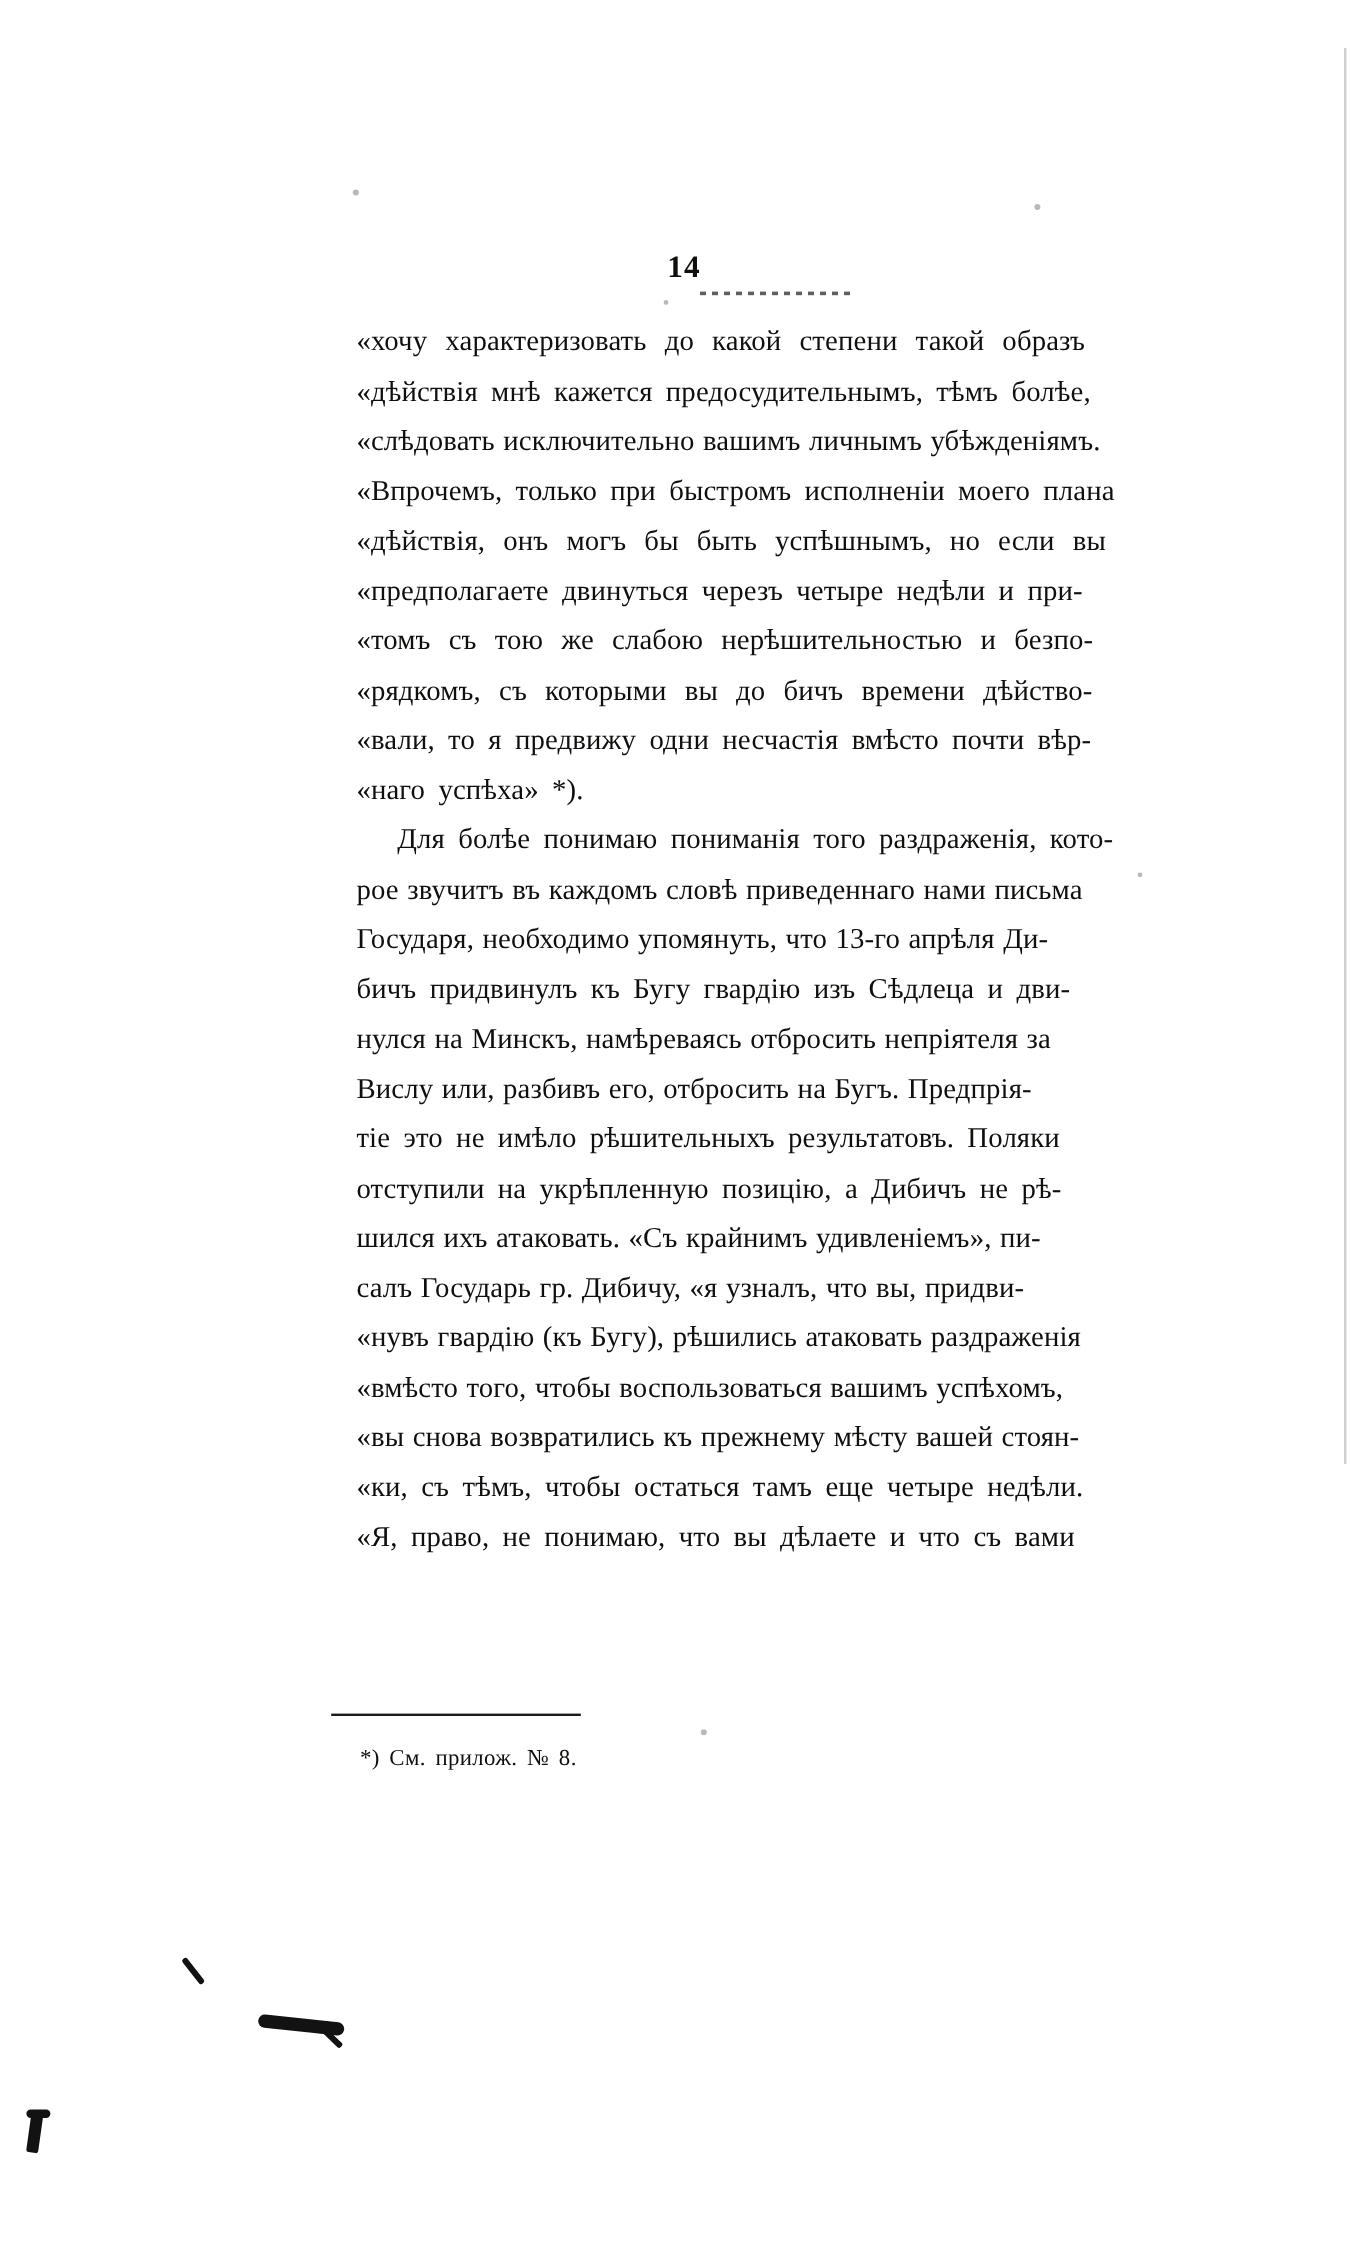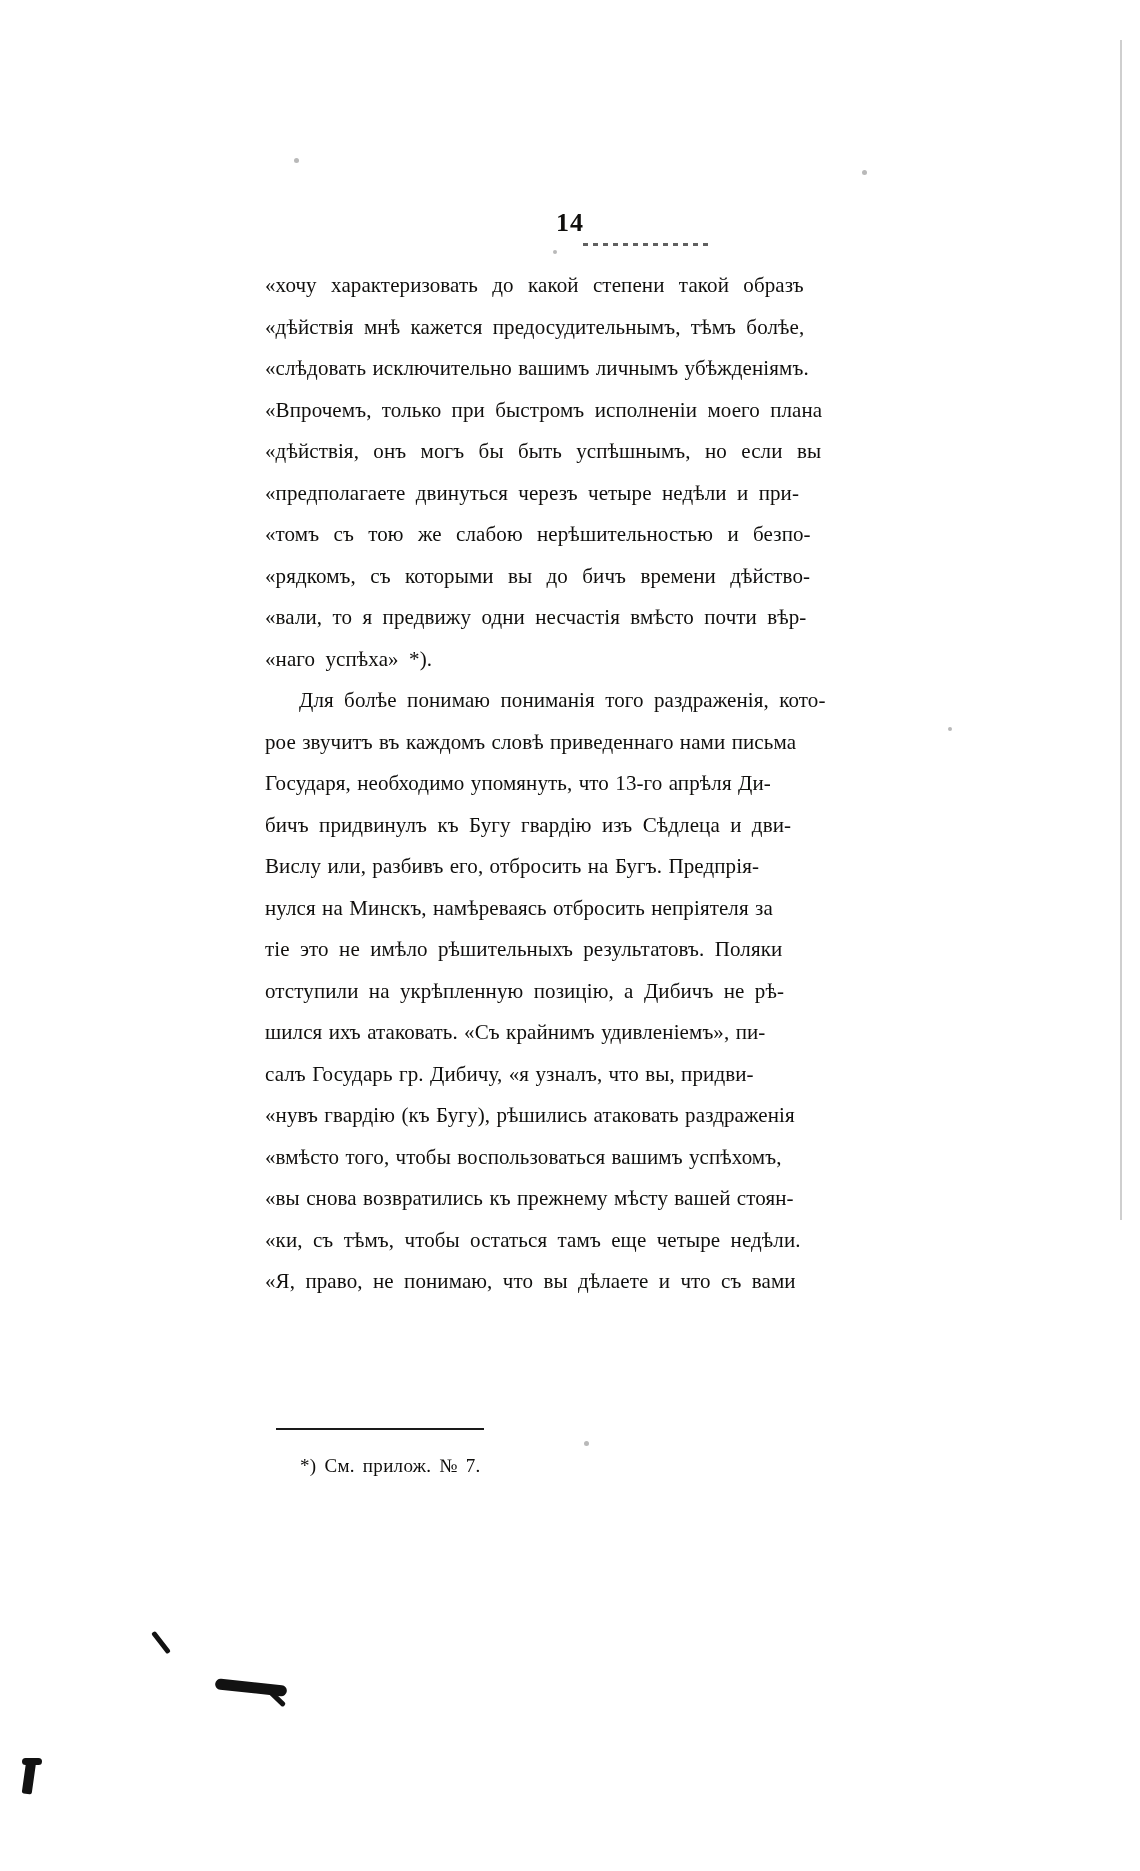--- a/index.html
+++ b/index.html
@@ -67,25 +67,26 @@
   }
 
   .textblock {
     position: absolute;
     left: 265px;
     top: 265px;
     width: 790px;
   }
 
   .line {
-    font-size: 21px;
+    font-size: 24px;
     line-height: 41.5px;
     white-space: nowrap;
     font-family: "Liberation Serif", serif;
     letter-spacing: .1px;
+    margin-left: 32px;
   }
 
   
   .j1 { word-spacing: 5px; }
   .j2 { word-spacing: 9px; }
   .j3 { word-spacing: 14px; }
   .j0 { word-spacing: 1px; }
 
   .para-indent { padding-left: 34px; }
 
@@ -176,35 +177,35 @@
     <div class="line j2">«дѣйствія, онъ могъ бы быть успѣшнымъ, но если вы</div>
     <div class="line j1">«предполагаете двинуться черезъ четыре недѣли и при-</div>
     <div class="line j2">«томъ съ тою же слабою нерѣшительностью и безпо-</div>
     <div class="line j2">«рядкомъ, съ которыми вы до бичъ времени дѣйство-</div>
     <div class="line j1">«вали, то я предвижу одни несчастія вмѣсто почти вѣр-</div>
     <div class="line j1">«наго успѣха» *).</div>
     <div class="line j1 para-indent">Для болѣе понимаю пониманія того раздраженія, кото-</div>
     <div class="line j0">рое звучитъ въ каждомъ словѣ приведеннаго нами письма</div>
     <div class="line j0">Государя, необходимо упомянуть, что 13-го апрѣля Ди-</div>
     <div class="line j1">бичъ придвинулъ къ Бугу гвардію изъ Сѣдлеца и дви-</div>
+    <div class="line j0">нулся на Минскъ, намѣреваясь отбросить непріятеля за</div>
     <div class="line j0">Вислу или, разбивъ его, отбросить на Бугъ. Предпрія-</div>
-    <div class="line j0">нулся на Минскъ, намѣреваясь отбросить непріятеля за</div>
     <div class="line j1">тіе это не имѣло рѣшительныхъ результатовъ. Поляки</div>
     <div class="line j1">отступили на укрѣпленную позицію, а Дибичъ не рѣ-</div>
     <div class="line j0">шился ихъ атаковать. «Съ крайнимъ удивленіемъ», пи-</div>
     <div class="line j0">салъ Государь гр. Дибичу, «я узналъ, что вы, придви-</div>
     <div class="line j0">«нувъ гвардію (къ Бугу), рѣшились атаковать раздраженія</div>
     <div class="line j0">«вмѣсто того, чтобы воспользоваться вашимъ успѣхомъ,</div>
     <div class="line j0">«вы снова возвратились къ прежнему мѣсту вашей стоян-</div>
     <div class="line j1">«ки, съ тѣмъ, чтобы остаться тамъ еще четыре недѣли.</div>
     <div class="line j1">«Я, право, не понимаю, что вы дѣлаете и что съ вами</div>
   </div>
 
   <div class="footnote-rule"></div>
-  <div class="footnote">*) См. прилож. № 7.</div>
+  <div class="footnote">*) См. прилож. № 8.</div>
 
   <div class="smudge smudge-a"></div>
   <div class="smudge smudge-b"></div>
   <div class="smudge smudge-c"></div>
   <div class="smudge smudge-d"></div>
   <div class="smudge smudge-e"></div>
 
 </div>
 
 </body></html>

